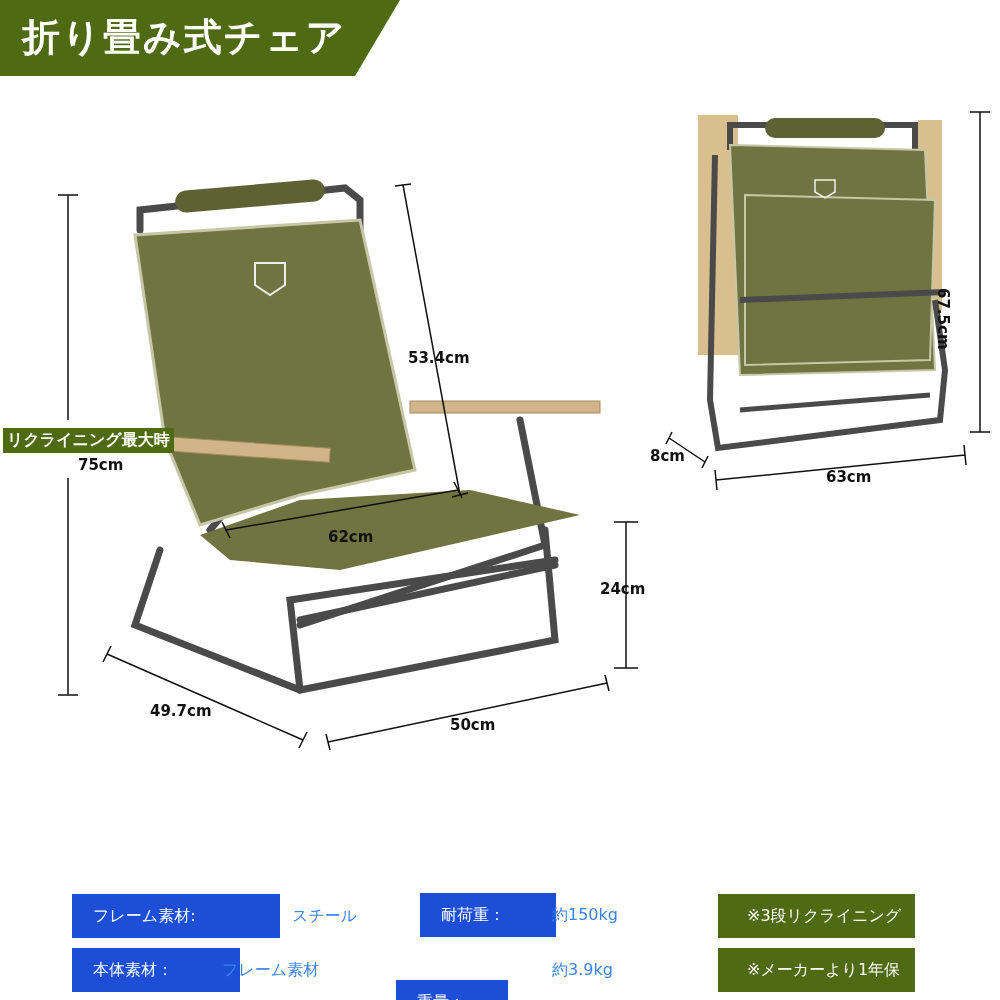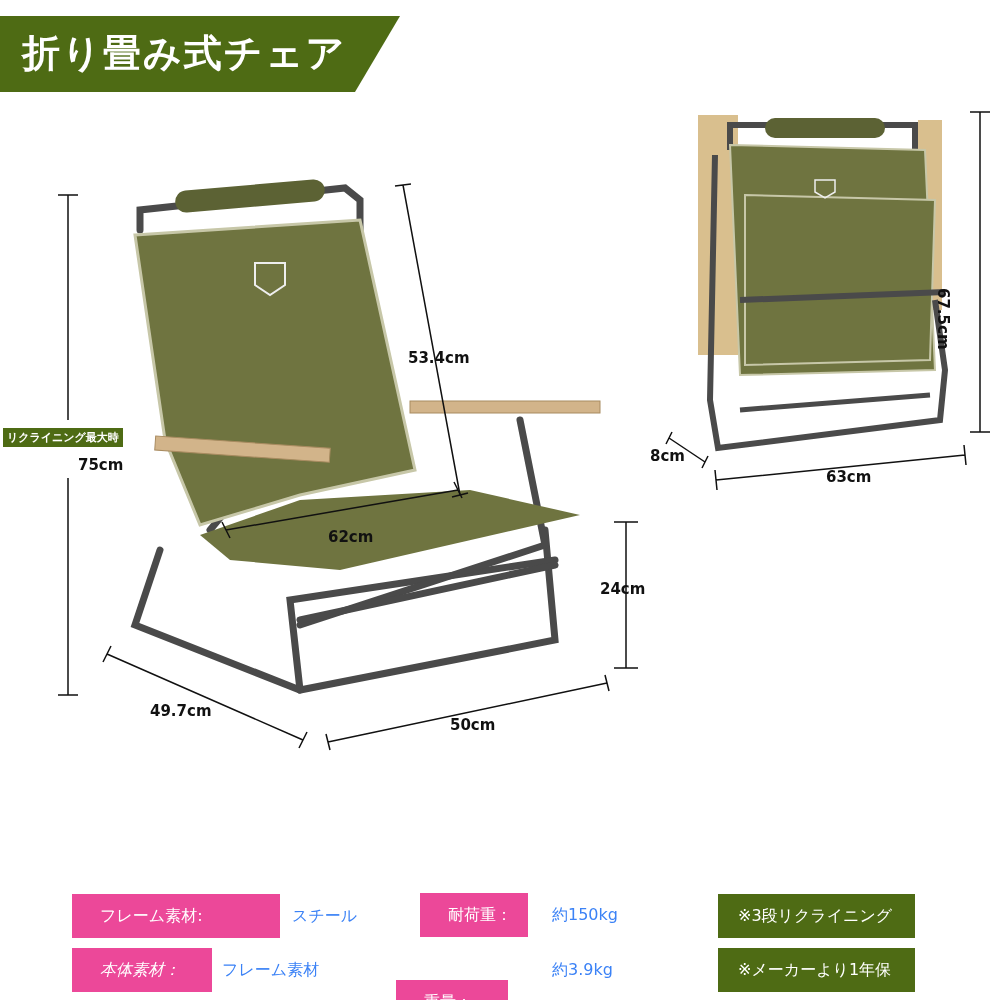--- a/index.html
+++ b/index.html
@@ -1,25 +1,25 @@
 <!DOCTYPE html>
 <html><head>
 <meta charset="utf-8">
 <style>
   html, body { margin:0; padding:0; }
   body { width:1000px; height:1000px; background:#ffffff; position:relative; overflow:hidden;
          font-family:"DejaVu Sans", sans-serif; color:#111; }
-  .banner { position:absolute; left:0; top:16px; width:400px; height:76px; }
+  .banner { position:absolute; left:0; top:0; width:400px; height:76px; }
   .banner svg { position:absolute; left:0; top:0; }
   .banner-text { position:absolute; left:22px; top:12px; font-size:38px; font-weight:bold; color:#fff; letter-spacing:2px; }
   .dim { position:absolute; font-size:15px; font-weight:bold; color:#111; white-space:nowrap; }
-  .recline-tag { position:absolute; left:3px; top:428px; background:#4e6b14; color:#fff; font-size:11px; padding:2px 4px; font-weight:bold; }
-  .spec-label { position:absolute; background:#ec4899; color:#fff; font-size:16px; height:44px; line-height:44px; padding-left:28px; box-sizing:border-box; }
+  .recline-tag { position:absolute; left:3px; top:428px; background:#4e6b14; color:#fff; font-size:16px; padding:2px 4px; font-weight:bold; }
+  .spec-label { position:absolute; background:#1d4ed8; color:#fff; font-size:16px; height:44px; line-height:44px; padding-left:21px; box-sizing:border-box; }
   .spec-val { position:absolute; font-size:16px; color:#3b82f6; height:44px; line-height:44px; }
-  .note { position:absolute; background:#4e6b14; color:#fff; font-size:16px; height:44px; line-height:44px; padding-left:20px; box-sizing:border-box; }
+  .note { position:absolute; background:#4e6b14; color:#fff; font-size:16px; height:44px; line-height:44px; padding-left:29px; box-sizing:border-box; }
   svg.art { position:absolute; left:0; top:0; }
 </style>
 </head>
 <body>
 
 <div class="banner">
   <svg width="400" height="76">
     <polygon points="0,0 400,0 355,76 0,76" fill="#4e6b14"></polygon>
   </svg>
   <div class="banner-text">折り畳み式チェア</div>
@@ -81,21 +81,21 @@
 <div class="dim" style="left:328px;top:528px;">62cm</div>
 <div class="dim" style="left:600px;top:580px;">24cm</div>
 <div class="dim" style="left:150px;top:702px;text-align:right;">49.7cm</div>
 <div class="dim" style="left:450px;top:716px;">50cm</div>
 <div class="dim" style="left:952px;top:288px;transform:rotate(90deg);transform-origin:left top;">67.5cm</div>
 <div class="dim" style="left:650px;top:447px;">8cm</div>
 <div class="dim" style="left:826px;top:468px;">63cm</div>
 
 <div class="spec-label" style="left:72px;top:894px;width:208px;">フレーム素材:</div>
 <div class="spec-val" style="left:292px;top:894px;">スチール</div>
-<div class="spec-label" style="left:72px;top:948px;width:140px;font-style:italic;">本体素材：</div>
+<div class="spec-label" style="left:72px;top:948px;width:168px;">本体素材：</div>
 <div class="spec-val" style="left:222px;top:948px;">フレーム素材</div>
-<div class="spec-label" style="left:420px;top:893px;width:108px;">耐荷重：</div>
+<div class="spec-label" style="left:420px;top:893px;width:136px;">耐荷重：</div>
 <div class="spec-val" style="left:552px;top:893px;">約150kg</div>
 <div class="spec-label" style="left:396px;top:948px;width:112px;margin-top:32px;">重量：</div>
 <div class="spec-val" style="left:552px;top:948px;">約3.9kg</div>
 
 <div class="note" style="left:718px;top:894px;width:197px;">※3段リクライニング</div>
 <div class="note" style="left:718px;top:948px;width:197px;">※メーカーより1年保証！</div>
 
 </body></html>

